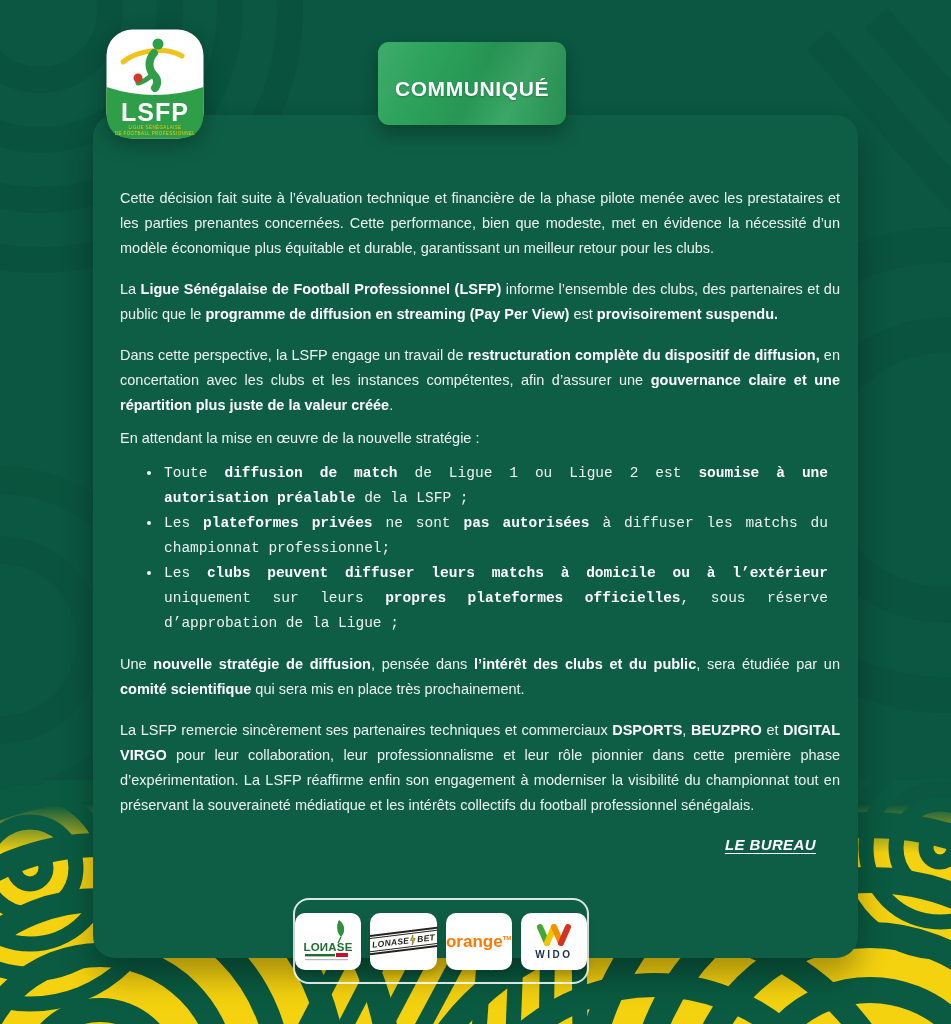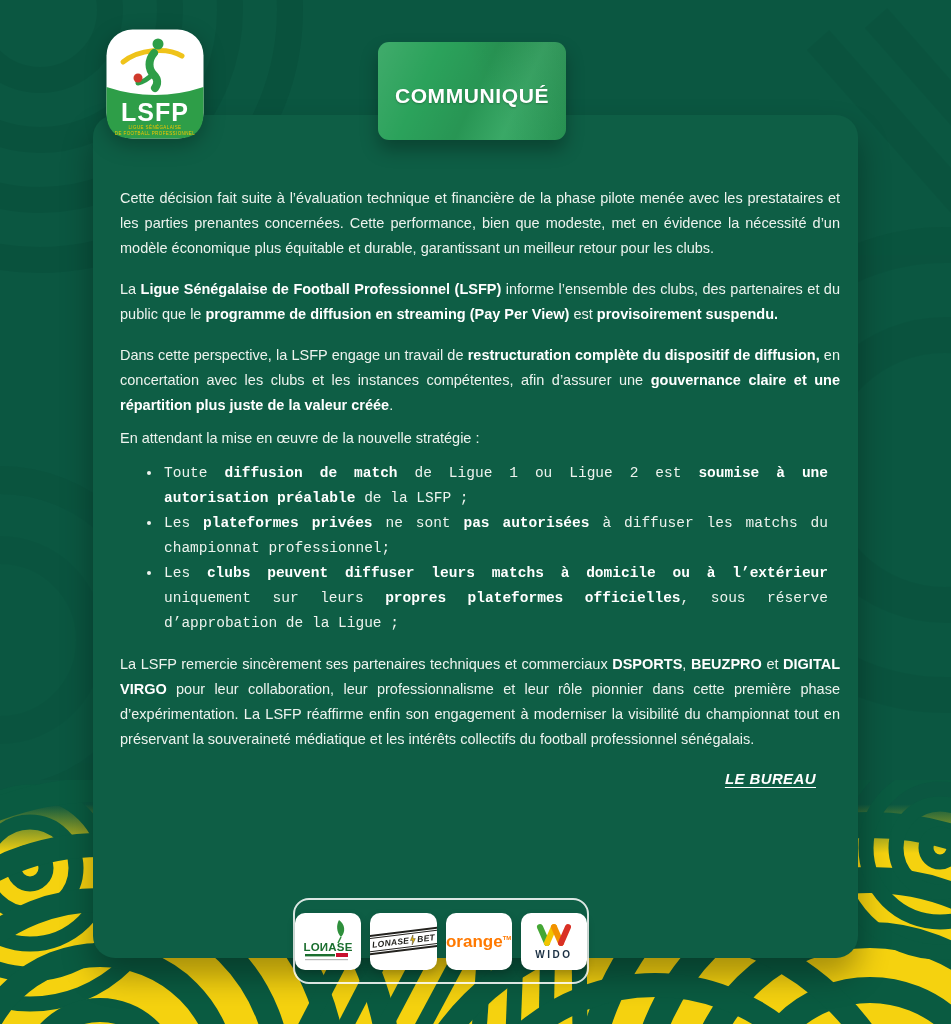--- a/index.html
+++ b/index.html
@@ -17,21 +17,21 @@
     background:#0E5E45;border-radius:22px;
     box-shadow:0 18px 32px rgba(0,0,0,.32);
   }
 
   .badge{
     position:absolute;left:105px;top:28px;width:100px;height:112px;
     filter:drop-shadow(0 6px 10px rgba(0,0,0,.28));
   }
 
   .banner{
-    position:absolute;left:378px;top:42px;width:188px;height:98px;
+    position:absolute;left:378px;top:42px;width:188px;height:83px;
     background:#2BA25B;border-radius:11px;
     display:flex;align-items:center;justify-content:center;
     box-shadow:0 10px 18px rgba(0,0,0,.28);
     background-image:
       linear-gradient(115deg, rgba(255,255,255,.10) 0%, rgba(255,255,255,0) 28%, rgba(0,0,0,.08) 52%, rgba(255,255,255,.07) 72%, rgba(0,0,0,.06) 100%),
       linear-gradient(245deg, rgba(0,0,0,.10) 0%, rgba(255,255,255,0) 45%);
   }
   .banner span{
     color:#fff;font-weight:bold;font-size:21px;letter-spacing:.6px;
     padding-top:10px;text-shadow:0 1px 2px rgba(0,0,0,.25);
@@ -195,20 +195,21 @@
   <div class="content">
     <p><span>Cette décision fait suite à l’évaluation technique et financière de la phase pilote menée avec les prestataires et les parties prenantes concernées. Cette performance, bien que modeste, met en évidence la nécessité d’un modèle économique plus équitable et durable, garantissant un meilleur retour pour les clubs.</span></p>
     <p><span>La </span><b>Ligue Sénégalaise de Football Professionnel (LSFP)</b><span> informe l’ensemble des clubs, des partenaires et du public que le </span><b>programme de diffusion en streaming (Pay Per View)</b><span> est </span><b>provisoirement suspendu.</b></p>
     <p class="tight"><span>Dans cette perspective, la LSFP engage un travail de </span><b>restructuration complète du dispositif de diffusion,</b><span> en concertation avec les clubs et les instances compétentes, afin d’assurer une </span><b>gouvernance claire et une répartition plus juste de la valeur créée</b><span>.</span></p>
     <p class="intro"><span>En attendant la mise en œuvre de la nouvelle stratégie :</span></p>
     <ul>
         <li><span>Toute </span><b>diffusion de match</b><span> de Ligue 1 ou Ligue 2 est </span><b>soumise à une autorisation préalable</b><span> de la LSFP ;</span></li>
         <li><span>Les </span><b>plateformes privées</b><span> ne sont </span><b>pas autorisées</b><span> à diffuser les matchs du championnat professionnel;</span></li>
         <li><span>Les </span><b>clubs peuvent diffuser leurs matchs à domicile ou à l’extérieur</b><span> uniquement sur leurs </span><b>propres plateformes officielles</b><span>, sous réserve d’approbation de la Ligue ;</span></li>
       </ul>
+    <p><span>Une </span><b>nouvelle stratégie de diffusion</b><span>, pensée dans </span><b>l’intérêt des clubs et du public</b><span>, sera étudiée par un </span><b>comité scientifique</b><span> qui sera mis en place très prochainement.</span></p>
     <p><span>La LSFP remercie sincèrement ses partenaires techniques et commerciaux </span><b>DSPORTS</b><span>, </span><b>BEUZPRO</b><span> et </span><b>DIGITAL VIRGO</b><span> pour leur collaboration, leur professionnalisme et leur rôle pionnier dans cette première phase d’expérimentation. La LSFP réaffirme enfin son engagement à moderniser la visibilité du championnat tout en préservant la souveraineté médiatique et les intérêts collectifs du football professionnel sénégalais.</span></p>
     <div class="signature-row">
       <span class="signature">LE BUREAU</span>
     </div>
   </div>
 
   <div class="sponsors">
 
     <div class="tile">
       <svg width="66" height="46" viewBox="0 0 66 46">

